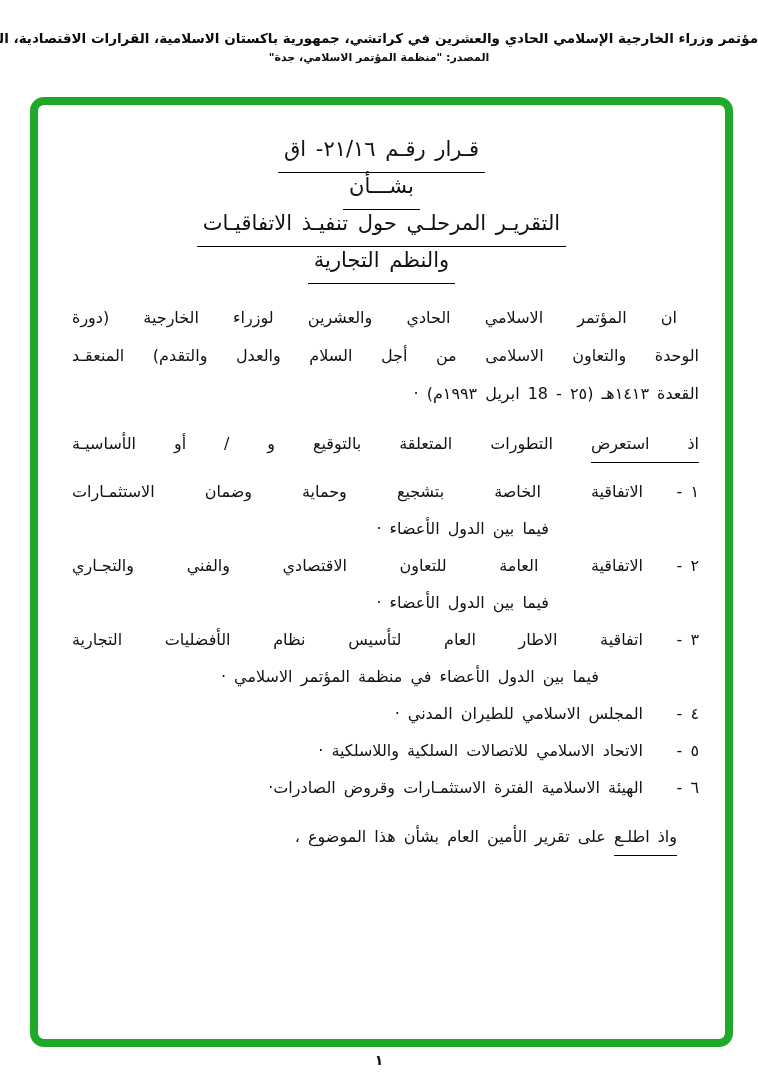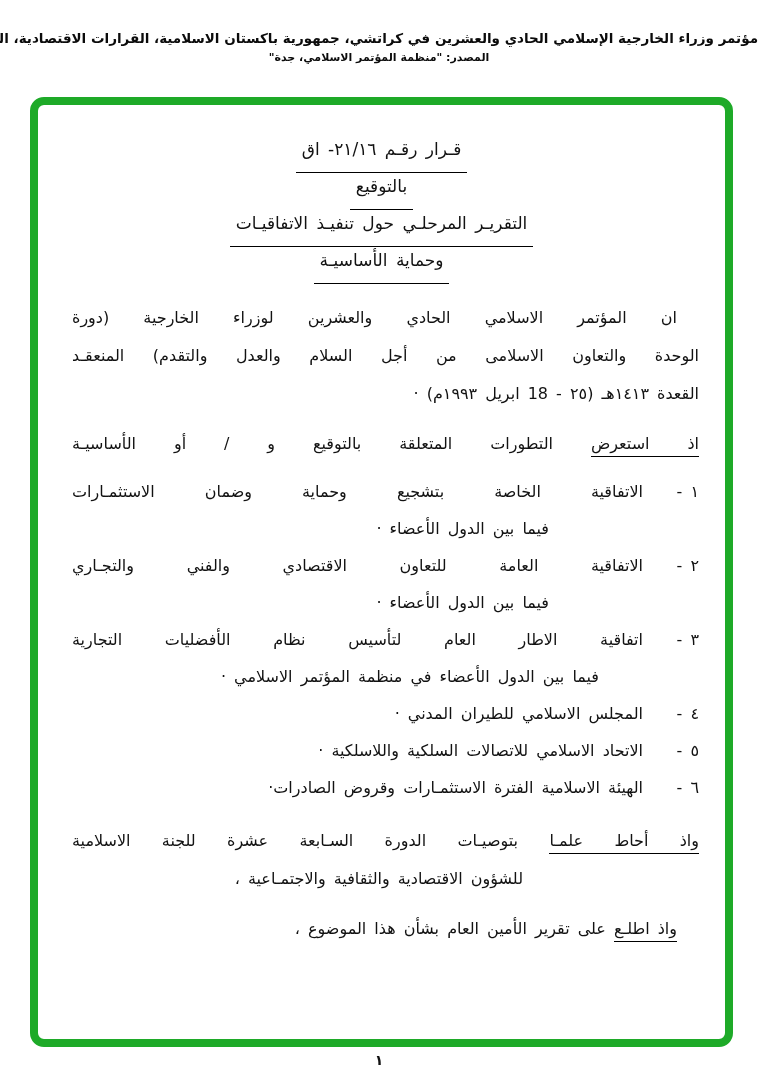--- a/index.html
+++ b/index.html
@@ -30,29 +30,29 @@
     padding: 26px 26px 0 26px;
     font-size: 16px;
     line-height: 37px;
     word-spacing: 3px;
     letter-spacing: 0.2px;
   }
   
   .title-line { text-align: center; height: 37px; }
   .title-line > span {
     display: inline-block; border-bottom: 1.6px solid #000;
-    padding: 0 6px 4px 6px; font-size: 17px; letter-spacing: 1px;
+    padding: 0 6px 4px 6px; font-size: 21px; letter-spacing: 1px;
   }
   
   .para { margin-top: 20px; }
   .line { line-height: 38px; }
   .just { text-align: justify; text-align-last: justify; margin-left: 8px; }
   .start { text-align: right; }
   .indent1 { padding-right: 22px; }
-  .u { border-bottom: 1.6px solid #000; padding-bottom: 3px; }
+  .u { border-bottom: 1.6px solid #000; padding-bottom: 9px; }
   
   .list { margin-top: 10px; }
   .li-row { display: flex; line-height: 37px; }
   .li-num { width: 56px; flex: 0 0 56px; }
   .li-text { flex: 1; }
   .li-cont { line-height: 37px; text-align: right; }
   .cont-a { padding-right: 150px; }
   .cont-b { padding-right: 100px; }
   .cont-c { padding-right: 176px; }
   
@@ -69,27 +69,27 @@
   <div class="h2">المصدر:  "منظمة المؤتمر الاسلامي، جدة"</div>
 </div>
 
 <div class="frame" style="border-color: rgb(30, 170, 40);">
   <div class="content">
 
     <div class="title-line">
       <span>قـرار رقـم ٢١/١٦- اق</span>
     </div>
     <div class="title-line">
-      <span>بالتوقيع</span>
+      <span>بشـــأن</span>
     </div>
     <div class="title-line">
       <span>التقريـر المرحلـي حول تنفيـذ الاتفاقيـات</span>
     </div>
     <div class="title-line">
-      <span>وحماية الأساسيـة</span>
+      <span>والنظم التجارية</span>
     </div>
 
     <div class="para">
       <div class="line just indent1">ان المؤتمر الاسلامي الحادي والعشرين لوزراء الخارجية (دورة</div>
       <div class="line just">الوحدة والتعاون الاسلامى من أجل السلام والعدل والتقدم) المنعقـد</div>
       <div class="line start">القعدة ١٤١٣هـ (٢٥ - 18 ابريل ١٩٩٣م) ·</div>
     </div>
 
     <div class="para" style="margin-top:12px">
       <div class="line just">
@@ -127,26 +127,20 @@
         <span class="li-text start">الاتحاد الاسلامي للاتصالات السلكية واللاسلكية ·</span>
       </div>
 
       <div class="li-row">
         <span class="li-num">٦ -</span>
         <span class="li-text start">الهيئة الاسلامية الفترة الاستثمـارات وقروض الصادرات·</span>
       </div>
 
     </div>
 
-    <div class="para" style="margin-top:16px">
-      <div class="line just">
-        <span class="u">واذ أحاط علمـا</span><span> بتوصيـات الدورة السـابعة عشرة للجنة الاسلامية</span>
-      </div>
-      <div class="line start cont-c">للشؤون الاقتصادية والثقافية والاجتمـاعية ،</div>
-    </div>
 
     <div class="para" style="margin-top:12px">
       <div class="line start indent1">
         <span class="u">واذ اطلـع</span><span> على تقرير الأمين العام بشأن هذا الموضوع ،</span>
       </div>
     </div>
 
   </div>
 </div>
 

